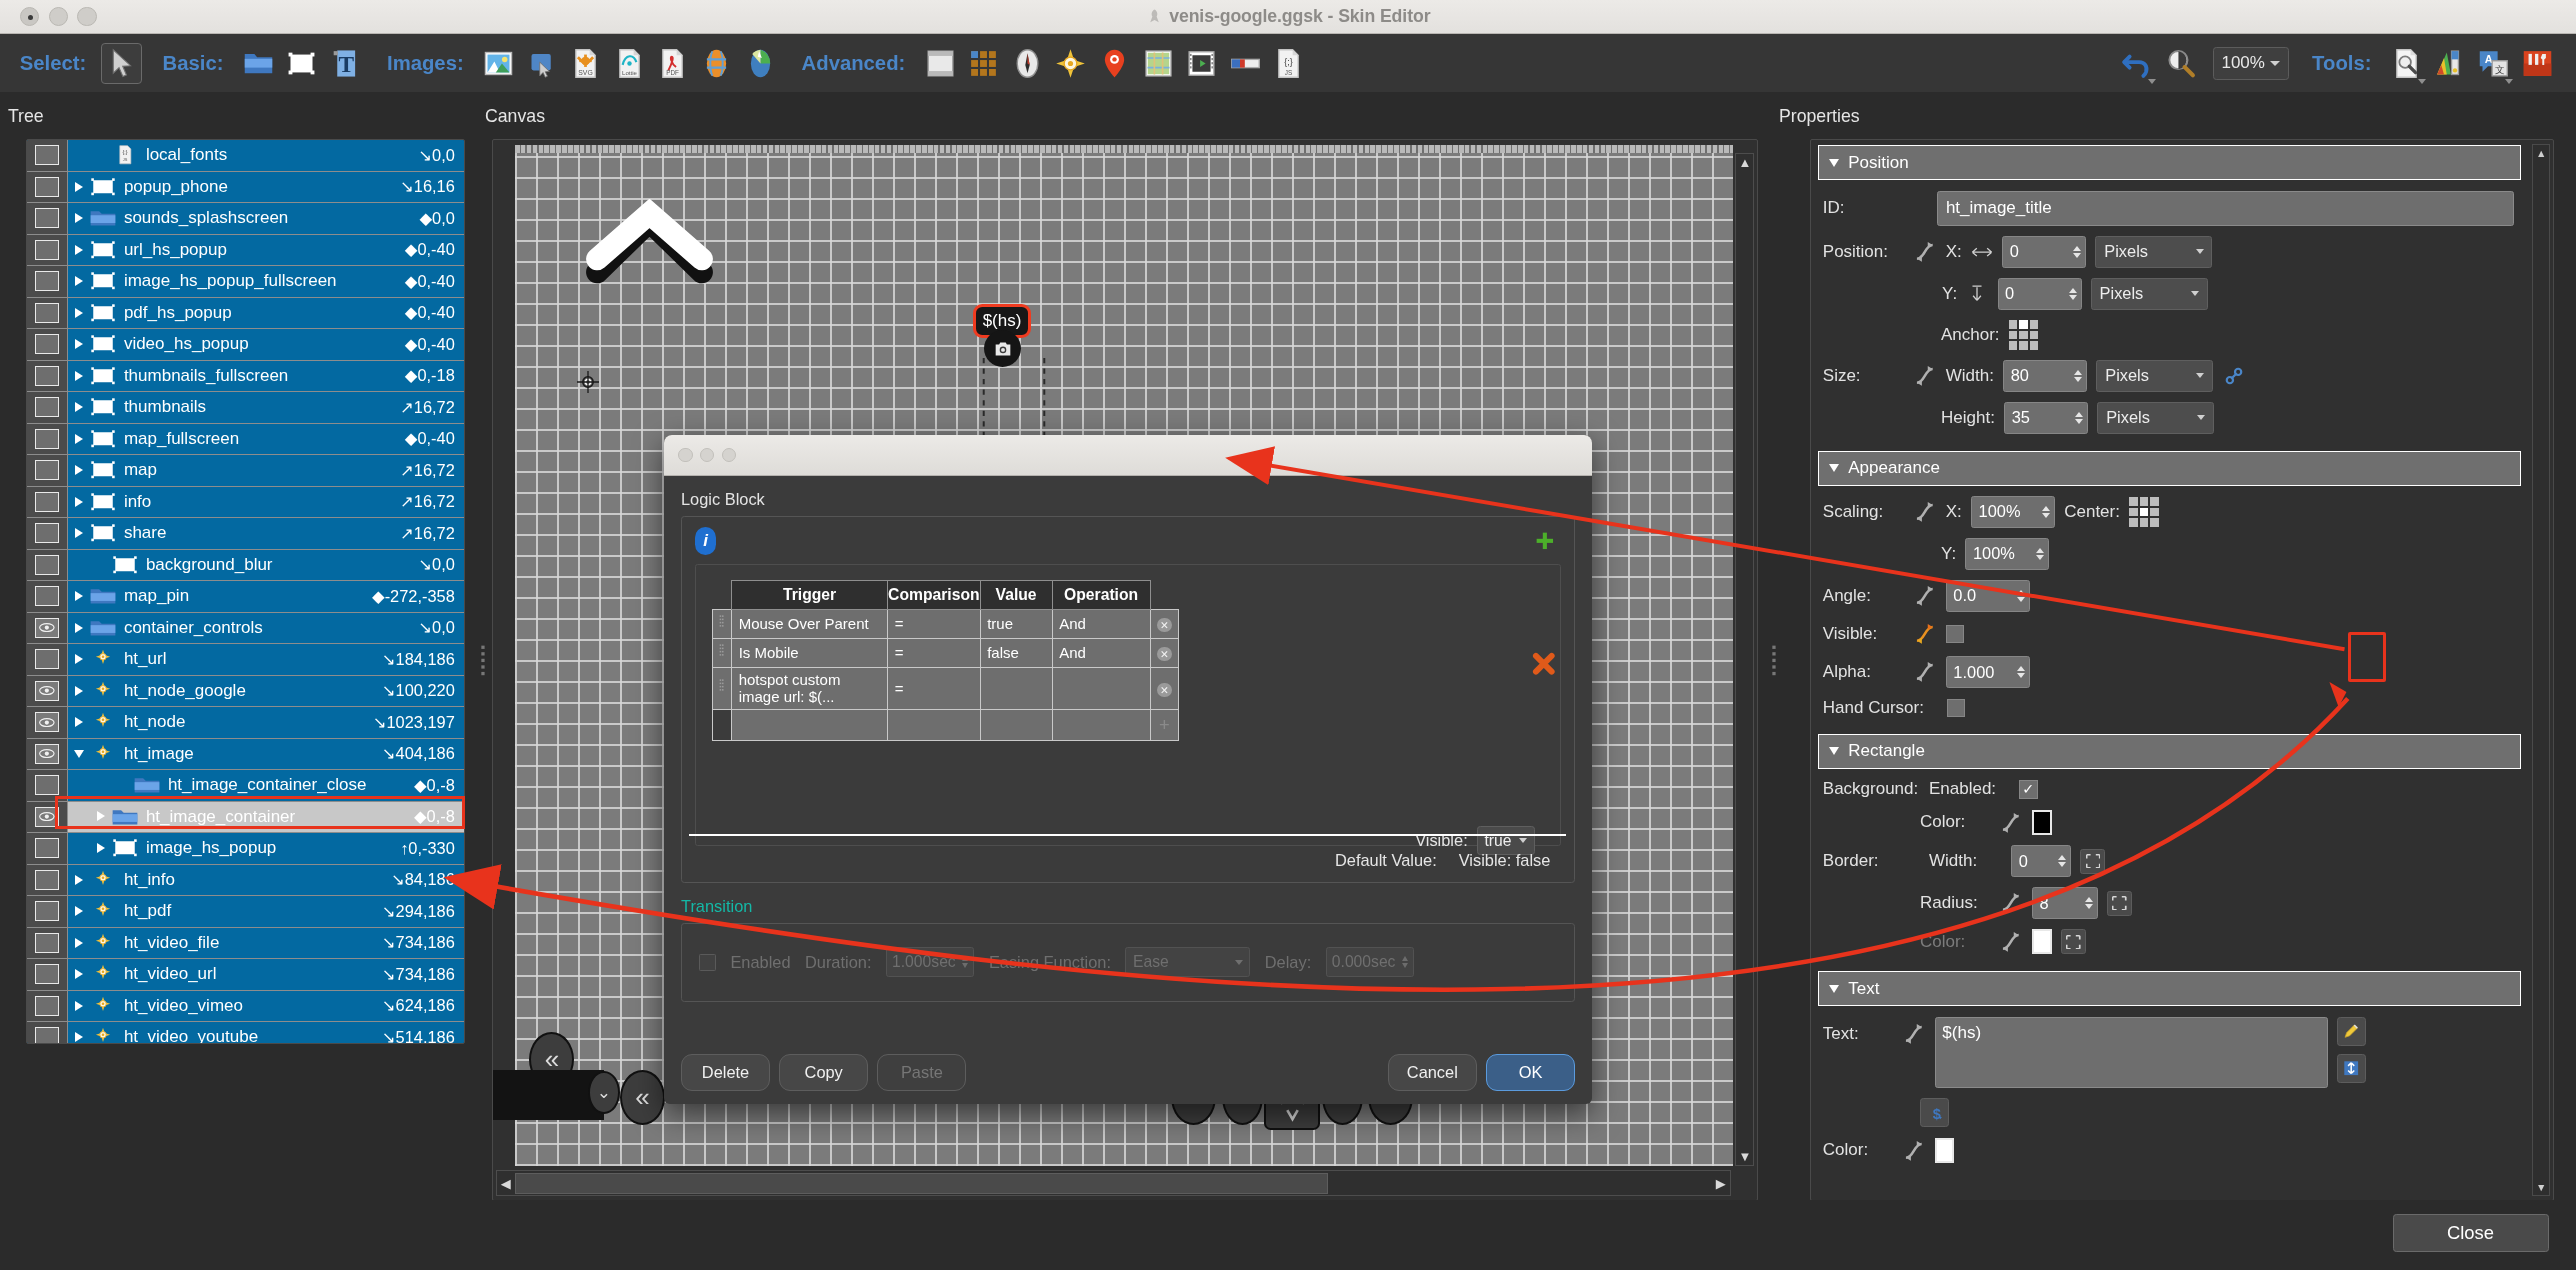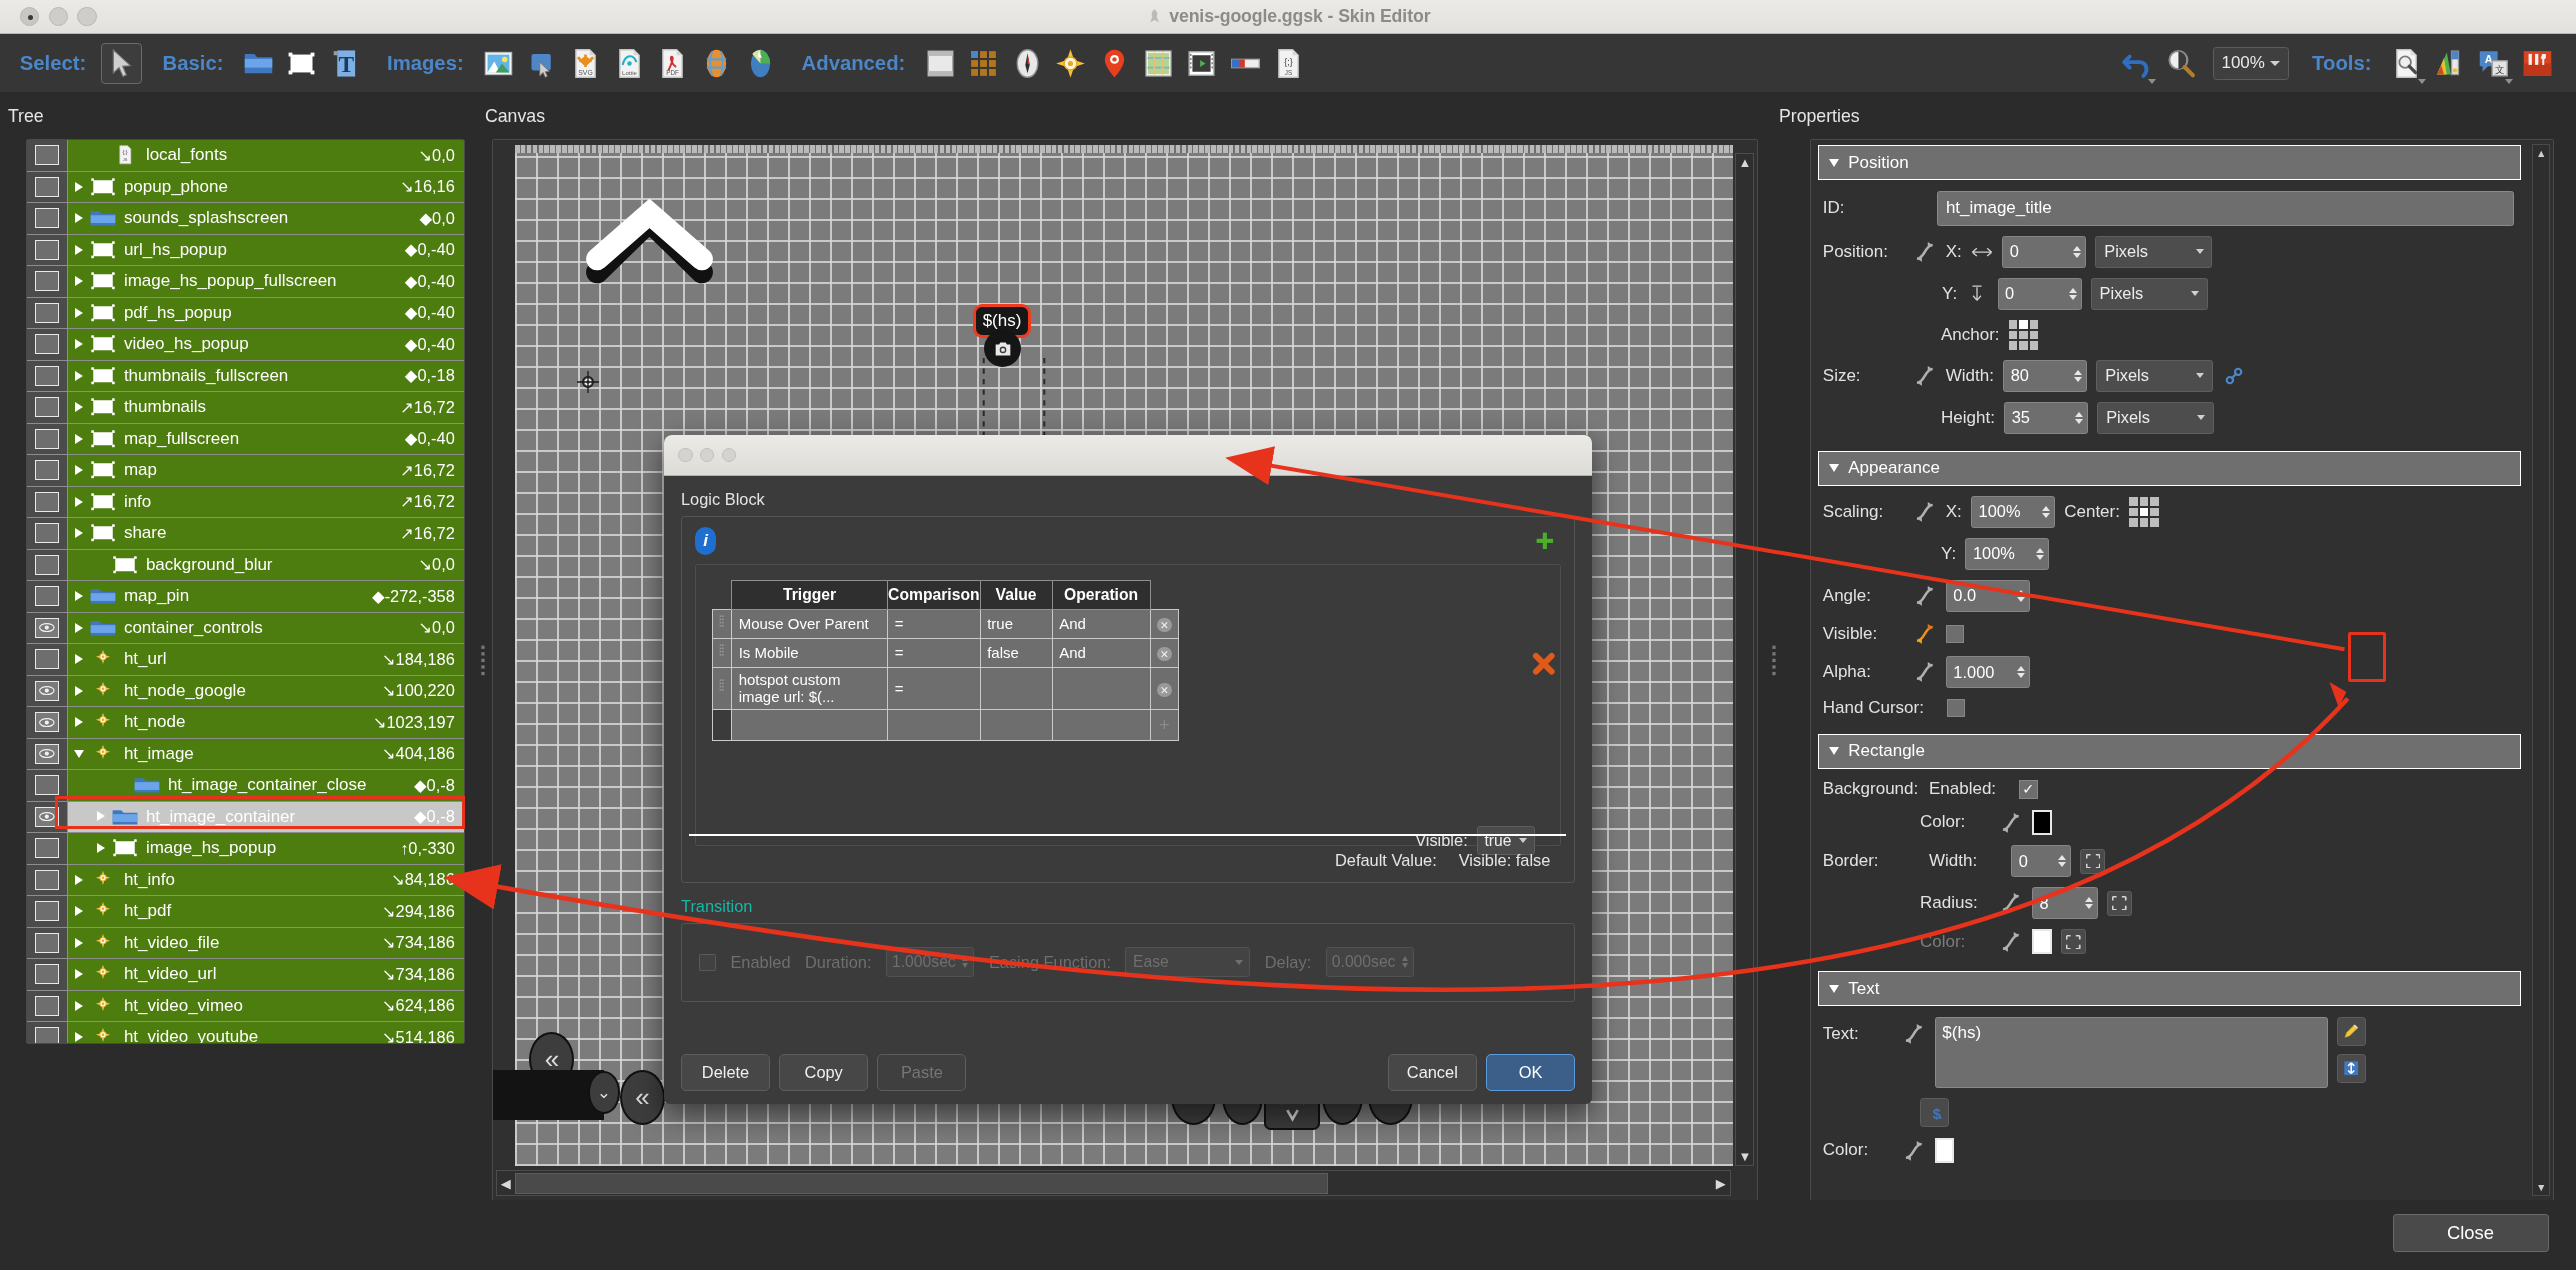--- a/index.html
+++ b/index.html
@@ -53,21 +53,21 @@
   
   .panel-caption{ position:absolute; color:#e6e6e6; font-size:17.7px; }
   
   #tree-panel{
     position:absolute; left:26px; top:139px; width:439px; height:905px;
     background:#303030; border:0.7px solid #4a4a4a; border-radius:2px;
     overflow:hidden;
   }
   .tree-row{
     height:31.5px; display:flex; align-items:center;
-    background:#4d7c0f; border-bottom:0.7px solid #8d8d8d; position:relative;
+    background:#0369a1; border-bottom:0.7px solid #8d8d8d; position:relative;
   }
   .tree-row.selected{ background:#c8c8c8; }
   .eyecell{
     width:41px; height:100%; display:flex;align-items:center;justify-content:center;
     background:#4b4b4b; border-right:0.7px solid #8d8d8d; flex:0 0 41px;
   }
   .eyebox{ width:23.6px;height:19.7px; border:1.3px solid #e9e9e9; background:#6e6e6e;
            display:flex;align-items:center;justify-content:center;}
   .eyebox.on{ background:#7a7a7a; }
   .eyeglyph{ width:15.7px;height:9.2px; }
@@ -181,21 +181,21 @@
   .spin{ background:#434343;border:0.7px solid #525252;border-radius:2.6px; height:30px;
      display:flex;align-items:center; padding:0 5.2px; color:#6f6f6f; font-size:15.7px; gap:6.6px;}
   .spin .arrows{ display:flex;flex-direction:column; gap:2px; }
   .spin .up,.spin .dn{ width:0;height:0;border-left:3.9px solid transparent;border-right:3.9px solid transparent;}
   .spin .up{ border-bottom:5.2px solid #6c6c6c;} .spin .dn{ border-top:5.2px solid #6c6c6c;}
   .selbox{ background:#434343;border:0.7px solid #525252;border-radius:2.6px;height:30px;
      display:flex;align-items:center;justify-content:space-between;padding:0 6.6px;
      color:#6f6f6f;font-size:15.7px; width:125px;}
   #dlg-buttons{ position:absolute; left:17px; right:17px; bottom:13px; display:flex; align-items:center;}
   .dbtn{ height:37px; min-width:89px; background:#474747; border:0.7px solid #5d5d5d;
-     border-radius:5px; color:#f0f0f0; font-size:16.4px; display:flex;
+     border-radius:11px; color:#f0f0f0; font-size:16.4px; display:flex;
      align-items:center;justify-content:center; margin-right:9.2px;}
   .dbtn.dim{ color:#767676; background:#3f3f3f;}
   .dbtn.primary{ background:#3b5f88; border:1.3px solid #5b9bdd; color:#fff; }
   
   #props-panel{
     position:absolute; left:1810px; top:139px; width:744px; height:1062px;
     background:#303030; border:0.7px solid #4a4a4a; border-radius:2px; overflow:hidden;
   }
   .prop-scroll{ position:absolute; right:2.6px; top:3.9px; bottom:3.9px; width:18.4px;
      background:#2e2e2e; border:0.7px solid #4a4a4a;}

